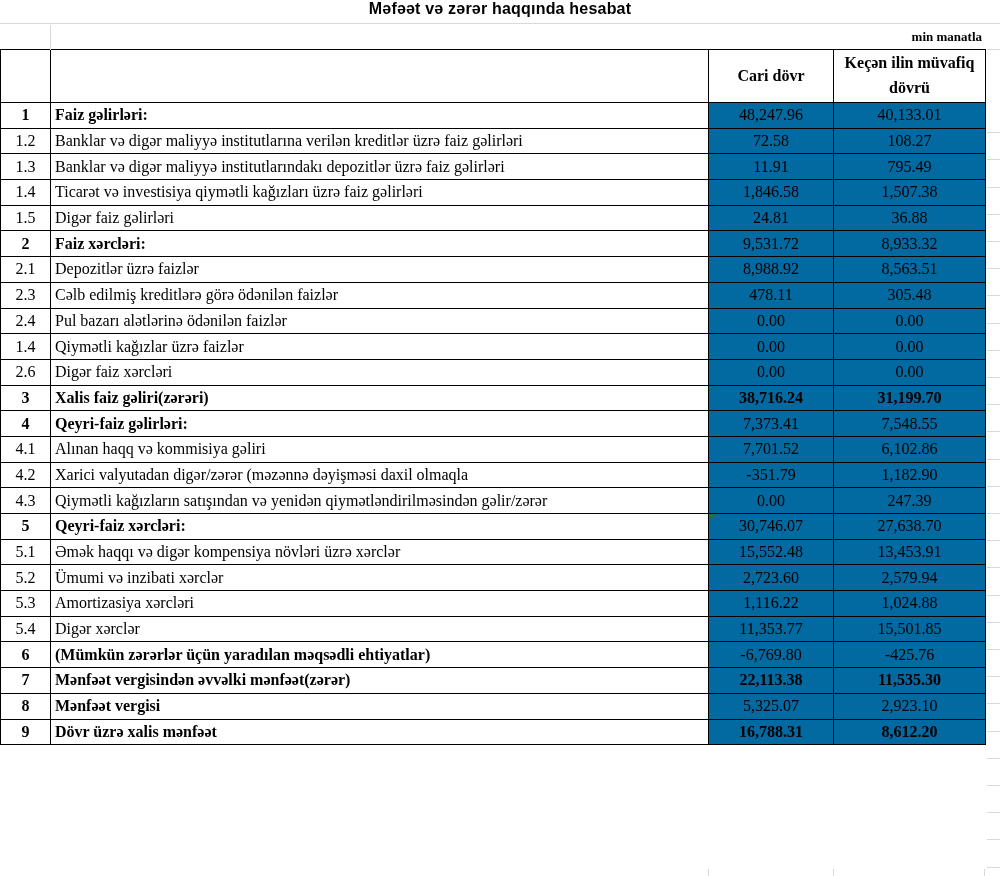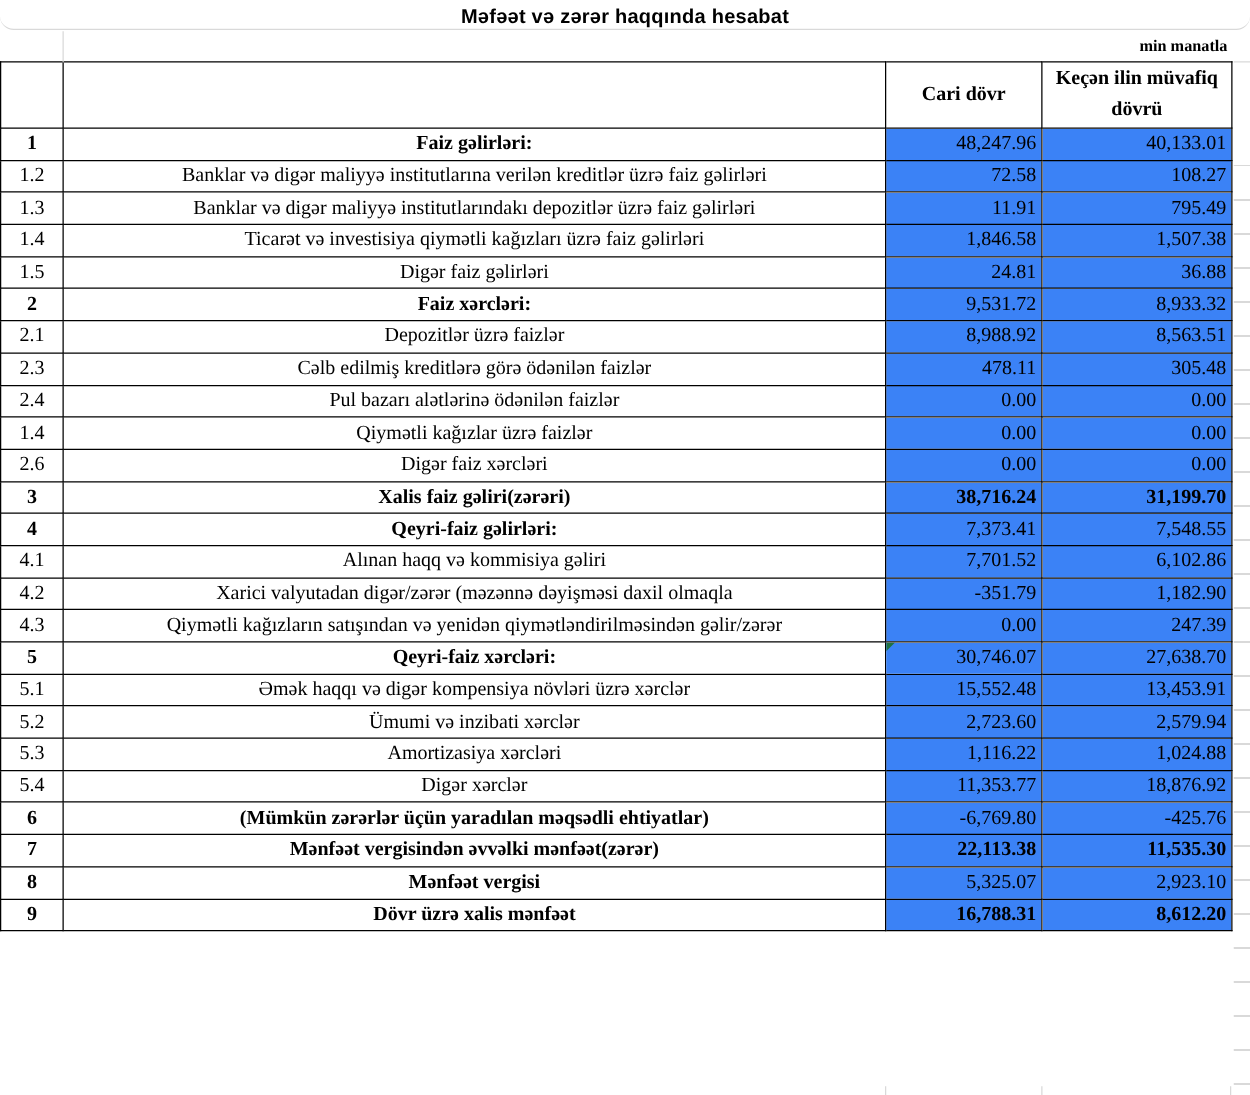--- a/index.html
+++ b/index.html
@@ -8,21 +8,21 @@
     background: #ffffff;
     font-family: "Liberation Serif", serif;
     position: relative;
     overflow: hidden;
   }
   
   .title-row {
     width: 1000px; height: 24px;
     border-bottom: 1px solid #D9D9D9;
     box-sizing: border-box;
-    display: flex; align-items: flex-end; justify-content: center; border-radius: 11px;
+    display: flex; align-items: flex-start; justify-content: center;
   }
   .title-row .title {
     width: 985px; text-align: center;
     font-family: "Liberation Sans", sans-serif;
     font-weight: 700; font-size: 16px; color: #000;
     letter-spacing: 0.2px;
   }
   
   .unit-row {
     width: 985px; height: 25px;
@@ -51,22 +51,22 @@
     font-weight: 700;
     font-size: 16px;
     text-align: center;
     vertical-align: middle;
     white-space: normal;
     line-height: 1.55;
     padding: 0 4px;
   }
   table.pl tbody td { height: 25.7px; vertical-align: middle; }
   td.num { text-align: center; padding: 0 2px; }
-  td.label { text-align: center; padding: 0 4px; }
-  td.val { text-align: right; padding: 0 4px; background: #3b82f6; }
+  td.label { text-align: left; padding: 0 4px; }
+  td.val { text-align: center; padding: 0 4px; background: #0369a1; }
   tr.section td.num, tr.section td.label { font-weight: 700; }
   tr.boldvals td.val { font-weight: 700; }
   td.flag { position: relative; }
   td.flag::before {
     content: ""; position: absolute; left: 0; top: 0;
     width: 0; height: 0;
     border-top: 7px solid #1F7244;
     border-right: 7px solid transparent;
   }
   
@@ -225,21 +225,21 @@
       <tr>
         <td class="num">5.3</td>
         <td class="label">Amortizasiya xərcləri</td>
         <td class="val">1,116.22</td>
         <td class="val">1,024.88</td>
       </tr>
       <tr>
         <td class="num">5.4</td>
         <td class="label">Digər xərclər</td>
         <td class="val">11,353.77</td>
-        <td class="val">18,876.92</td>
+        <td class="val">15,501.85</td>
       </tr>
       <tr class="section">
         <td class="num">6</td>
         <td class="label">(Mümkün zərərlər üçün yaradılan məqsədli ehtiyatlar)</td>
         <td class="val">-6,769.80</td>
         <td class="val">-425.76</td>
       </tr>
       <tr class="section boldvals">
         <td class="num">7</td>
         <td class="label">Mənfəət vergisindən əvvəlki mənfəət(zərər)</td>

